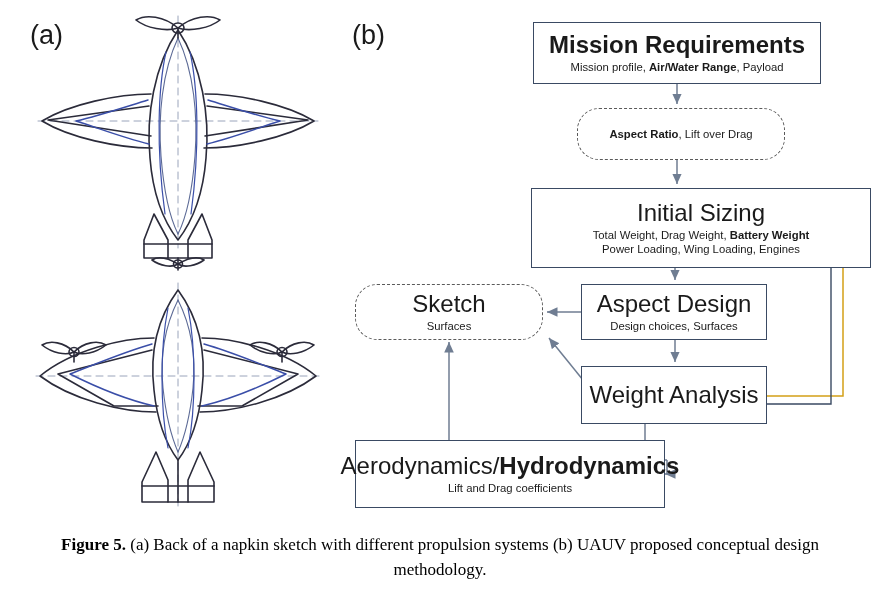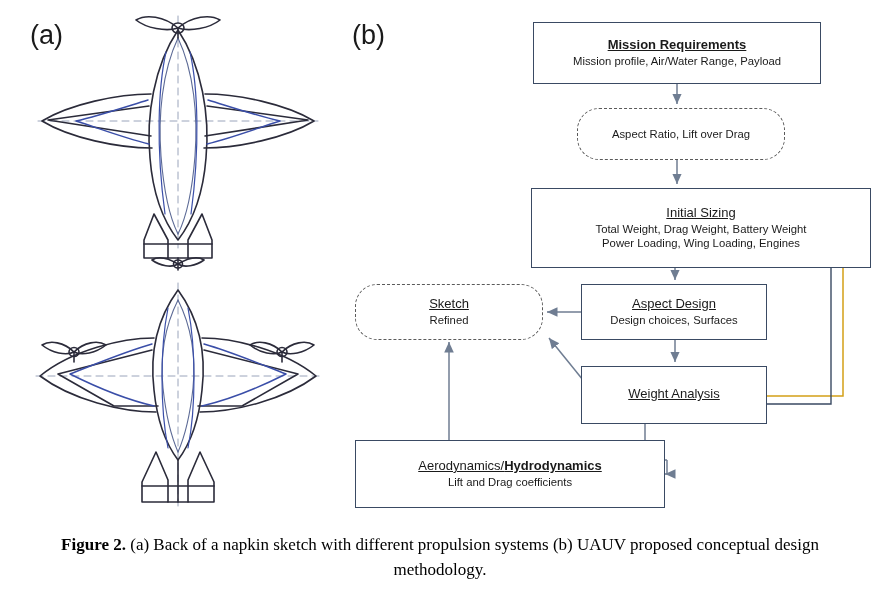--- a/index.html
+++ b/index.html
@@ -73,22 +73,22 @@
   }
   .node .title {
     font-size: 17.5px;
     line-height: 1.15;
     margin-bottom: 1px;
   }
   .node .sub {
     font-size: 11.3px;
     line-height: 1.28;
   }
-  .node .sub b { font-weight: normal; }
-  .node .title.big { font-size: 13px; text-decoration: underline; }
+  .node .sub b { font-weight: bold; }
+  .node .title.big { font-size: 24px; }
   .node .title.bold { font-weight: bold; }
 
   
   #node-mission   { left: 188px; top: 14px;  width: 288px; height: 62px; }
   #node-sketch0   { left: 232px; top: 100px; width: 208px; height: 52px; }
   #node-sizing    { left: 186px; top: 180px; width: 340px; height: 80px; }
   #node-layout    { left: 236px; top: 276px; width: 186px; height: 56px; }
   #node-sketch1   { left: 10px;  top: 276px; width: 188px; height: 56px; }
   #node-weight    { left: 236px; top: 358px; width: 186px; height: 58px; }
   #node-aero      { left: 10px;  top: 432px; width: 310px; height: 68px; }
@@ -256,30 +256,30 @@
       <div class="sub">Power Loading, Wing Loading, Engines</div>
     </div>
 
     <div class="node solid" id="node-layout">
       <div class="title big">Aspect Design</div>
       <div class="sub">Design choices, Surfaces</div>
     </div>
 
     <div class="node dashed" id="node-sketch1">
       <div class="title big">Sketch</div>
-      <div class="sub">Refined</div>
+      <div class="sub">Surfaces</div>
     </div>
 
     <div class="node solid" id="node-aero">
       <div class="title big"><span>Aerodynamics/</span><b>Hydrodynamics</b></div>
       <div class="sub">Lift and Drag coefficients</div>
     </div>
 
     <div class="node solid" id="node-weight">
       <div class="title big">Weight Analysis</div>
     </div>
   </div>
 
   <div id="caption">
-    <span class="fig-label">Figure 2.</span><span> (a) Back of a napkin sketch with different propulsion systems (b) UAUV proposed conceptual design methodology.</span>
+    <span class="fig-label">Figure 5.</span><span> (a) Back of a napkin sketch with different propulsion systems (b) UAUV proposed conceptual design methodology.</span>
   </div>
 
 </div>
 
 </body></html>

